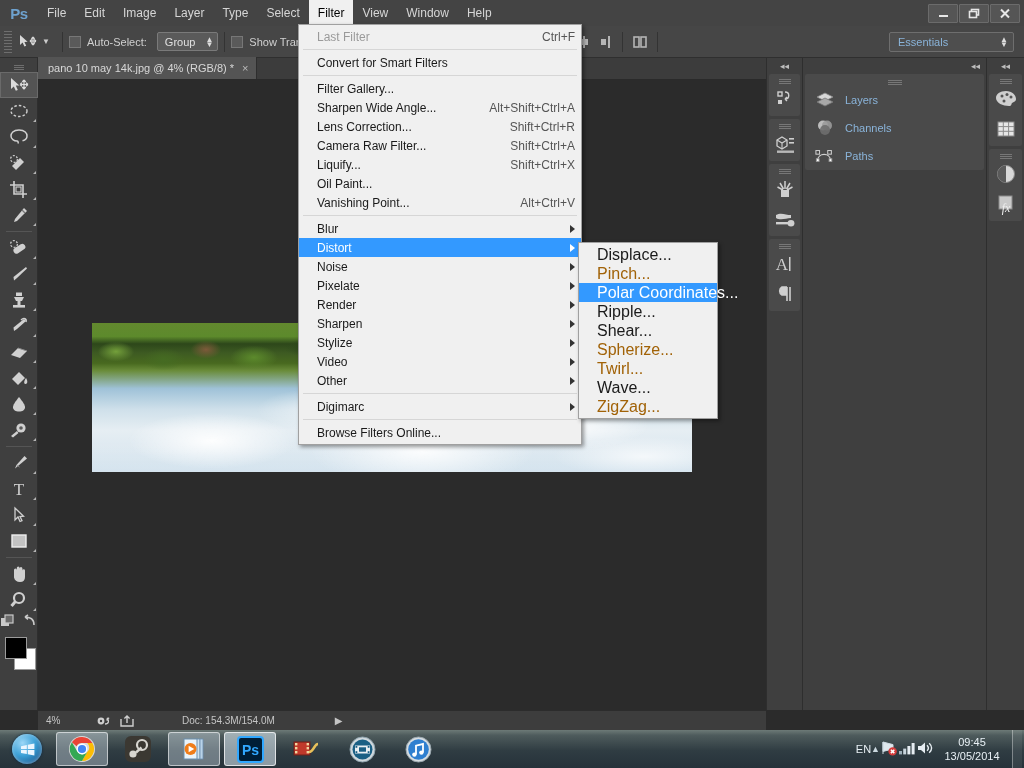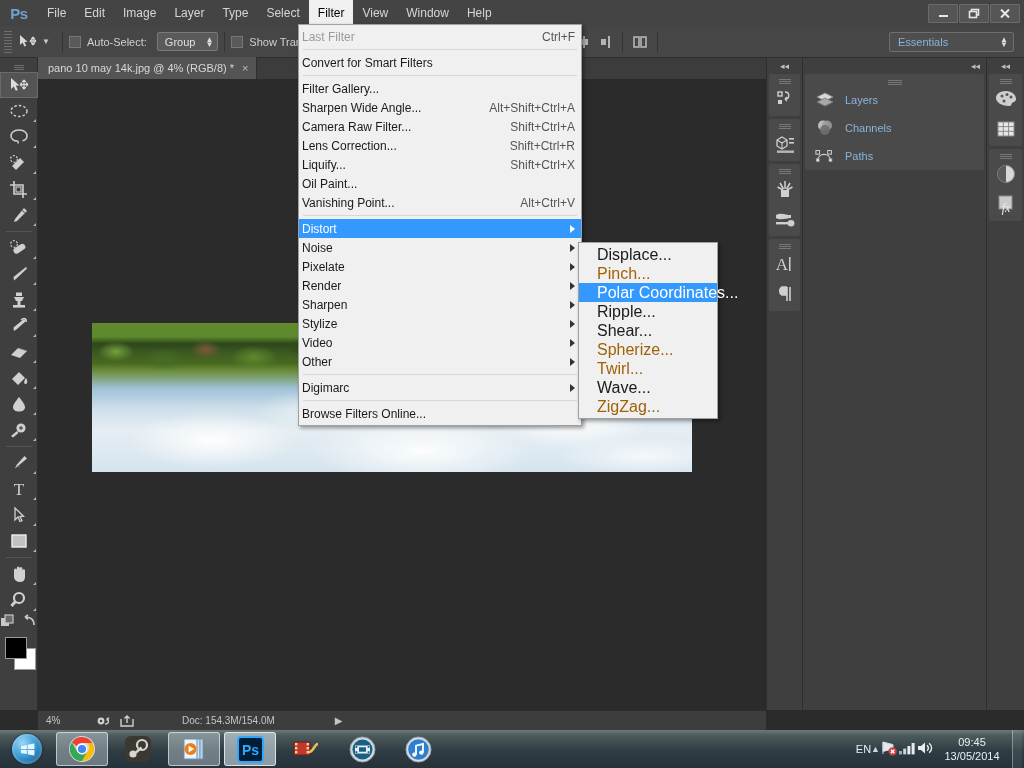--- a/index.html
+++ b/index.html
@@ -180,21 +180,21 @@
 
   
   .fmenu {
     position:absolute; left:298px; top:24px; width:284px;
     background:#f0f0f0; border:1px solid #a0a0a0;
     box-shadow:2px 2px 4px rgba(0,0,0,0.4);
     padding:2px 0;
     font-size:12px; color:#1a1a1a;
   }
   .fm-row {
-    height:19px; display:flex; align-items:center; padding:0 6px 0 3px;
+    height:19px; display:flex; align-items:center; padding:0 6px 0 18px;
     justify-content:space-between; white-space:nowrap;
   }
   .fm-row.hl { background:#3399ff; color:#fff; }
   .fm-row.dis { color:#9a9a9a; }
   .fm-sep { height:1px; background:#d6d6d6; margin:3px 4px; }
   .fm-accel { color:#555; padding-left:20px; font-size:12px; }
   .fm-arrow { width:0;height:0; border-top:4px solid transparent; border-bottom:4px solid transparent;
     border-left:5px solid #333; }
   .fm-row.hl .fm-arrow { border-left-color:#fff; }
 
@@ -717,41 +717,45 @@
 
     <div class="fm-row">
       <span>Filter Gallery...</span>
       <span class="fm-accel"></span>
     </div>
     <div class="fm-row">
       <span>Sharpen Wide Angle...</span>
       <span class="fm-accel">Alt+Shift+Ctrl+A</span>
     </div>
     <div class="fm-row">
+      <span>Lens Correction...</span>
+      <span class="fm-accel">Shift+Ctrl+R</span>
+    </div>
+    <div class="fm-row">
       <span>Camera Raw Filter...</span>
       <span class="fm-accel">Shift+Ctrl+A</span>
     </div>
     <div class="fm-row">
-      <span>Lens Correction...</span>
-      <span class="fm-accel">Shift+Ctrl+R</span>
-    </div>
-    <div class="fm-row">
       <span>Liquify...</span>
       <span class="fm-accel">Shift+Ctrl+X</span>
     </div>
     <div class="fm-row">
       <span>Oil Paint...</span>
       <span class="fm-accel"></span>
     </div>
     <div class="fm-row">
       <span>Vanishing Point...</span>
       <span class="fm-accel">Alt+Ctrl+V</span>
     </div>
     <div class="fm-sep"></div>
 
+    <div class="fm-row">
+      <span>Blur</span>
+      <span class="fm-arrow"></span>
+    </div>
     <div class="fm-row hl">
       <span>Distort</span>
       <span class="fm-arrow"></span>
     </div>
     <div class="fm-row">
       <span>Noise</span>
       <span class="fm-arrow"></span>
     </div>
     <div class="fm-row">
       <span>Pixelate</span>

